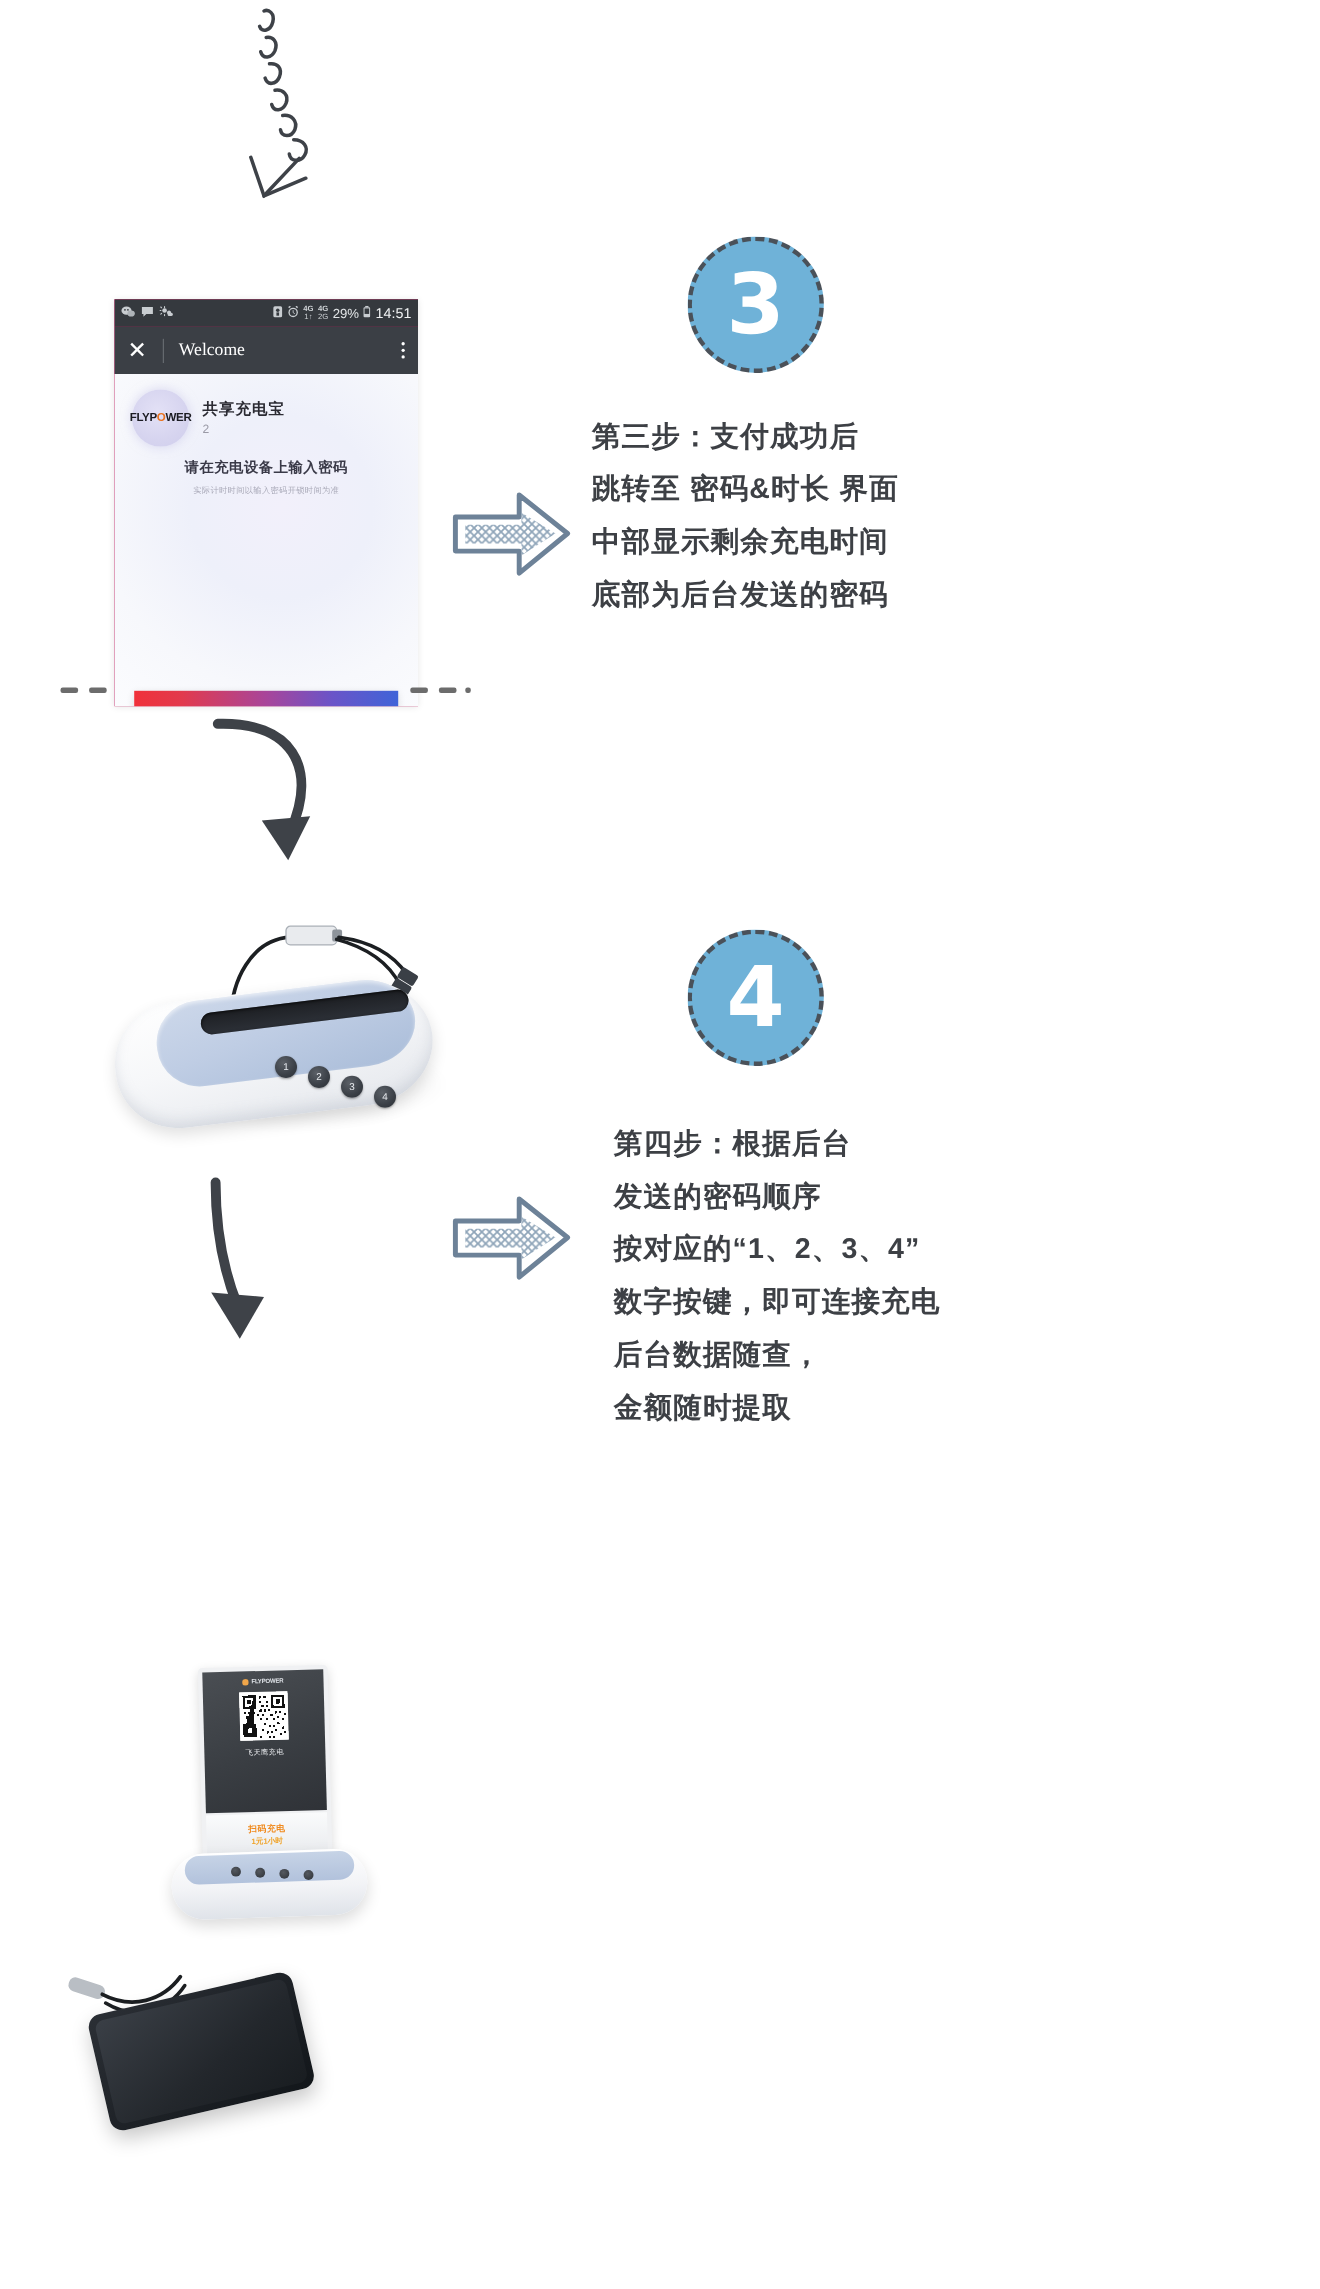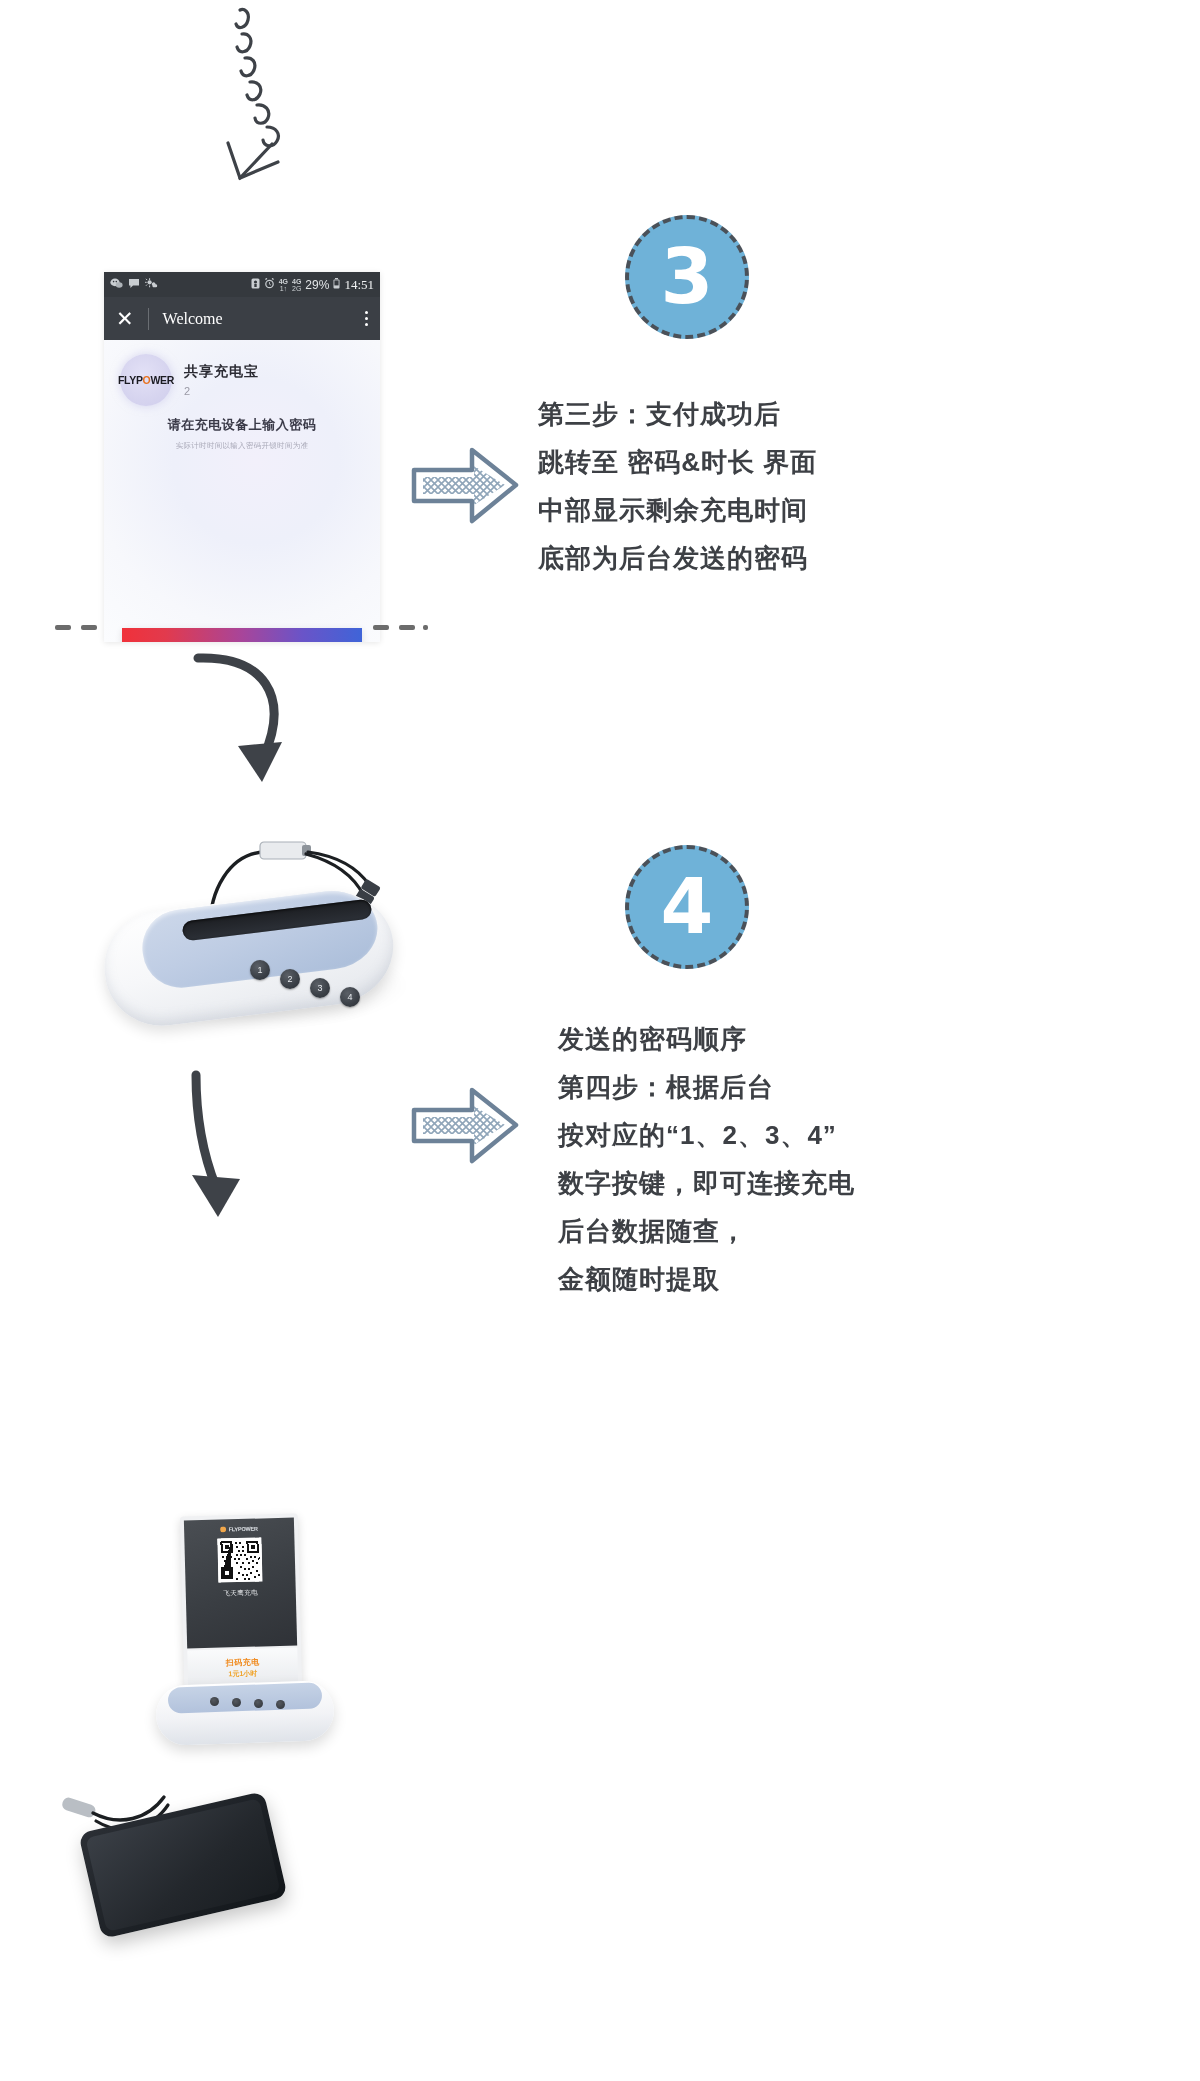--- a/index.html
+++ b/index.html
@@ -26,21 +26,21 @@
     height: 25px; background: #35393e; color: #cfd3d6;
     display: flex; align-items: center; padding: 0 6px;
     font-size: 11px; letter-spacing: 0;
   }
   .sb-left { display: flex; align-items: center; gap: 5px; }
   .sb-right { margin-left: auto; display: flex; align-items: center; gap: 4px; font-size: 11px; }
   .sb-ic { display: inline-block; }
   .sig { font-size: 7px; line-height: 7px; text-align: center; }
   .sig b { display:block; font-weight:700; }
   .batt-pct { font-size: 12px; color: #e2e5e7; }
-  .sb-time { font-size: 13px; color: #f0f2f3; font-family: Liberation Serif, serif; }
+  .sb-time { font-size: 13px; color: #f0f2f3; font-family: Liberation Sans, sans-serif; }
 
   .appbar {
     height: 43px; background: #3b3f45; display: flex; align-items: center;
     padding: 0 12px; color: #fff;
   }
   .appbar .close { font-size: 21px; line-height: 1; font-weight: 300; color:#fff; }
   .appbar .vsep { width:1px; height:22px; background:#6a6e73; margin:0 14px; }
   .appbar .title { font-size: 16px; font-family: "Liberation Serif", serif; color:#fff; }
   .appbar .dots { margin-left:auto; display:flex; flex-direction:column; gap:3px; }
   .appbar .dots i { width:3px; height:3px; background:#fff; border-radius:50%; display:block; }
@@ -107,21 +107,21 @@
     background:#6fb2d8; border: 4px dashed #4a5159;
     display:flex; align-items:center; justify-content:center;
     color:#ffffff; font-size: 76px; font-weight:700; line-height:1;
     font-family:"DejaVu Sans", sans-serif;
   }
   .badge3 { left: 625px; top: 215px; }
   .badge4 { left: 625px; top: 845px; }
 
   
   .steptext { position:absolute; color:#3d4045; font-weight:800; font-size:26px; line-height:48px; letter-spacing:1px; white-space:nowrap; }
-  .step3text { left: 538px; top: 390px; }
+  .step3text { left: 538px; top: 372px; }
   .step4text { left: 558px; top: 1015px; }
 
   
   .blockarrow { position:absolute; }
   .ba3 { left: 410px; top: 438px; }
   .ba4 { left: 410px; top: 1078px; }
 
   
   .curve1 { position:absolute; left: 178px; top: 650px; }
   .curve2 { position:absolute; left: 178px; top: 1065px; }
@@ -494,21 +494,21 @@
         <pattern id="hatch4" width="7" height="7" patternUnits="userSpaceOnUse">
           <path d="M0 0 L7 7 M7 0 L0 7" stroke="#8fa5b9" stroke-width="1.6"></path>
         </pattern>
       </defs>
       <path d="M4 32 L62 32 L62 12 L106 47 L62 83 L62 63 L4 63 Z" fill="none" stroke="#6d8298" stroke-width="4.5" stroke-linejoin="round"></path>
       <path d="M13 39 L64 39 L64 28 L95 47 L64 67 L64 56 L13 56 Z" fill="url(#hatch4)"></path>
     </svg>
   </div>
 
   <div class="steptext step4text">
+    <div>第四步：根据后台</div>
     <div>发送的密码顺序</div>
-    <div>第四步：根据后台</div>
     <div>按对应的“1、2、3、4”</div>
     <div>数字按键，即可连接充电</div>
     <div>后台数据随查，</div>
     <div>金额随时提取</div>
   </div>
 
 </div>
 
 </body></html>

